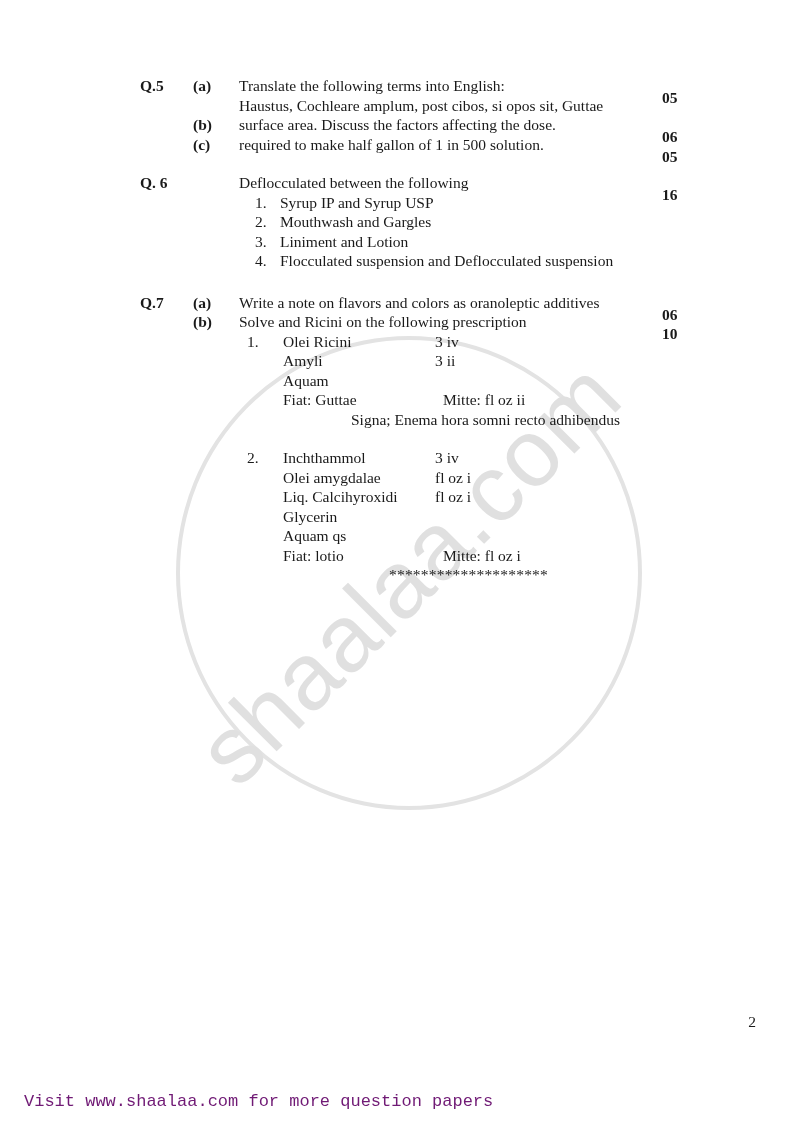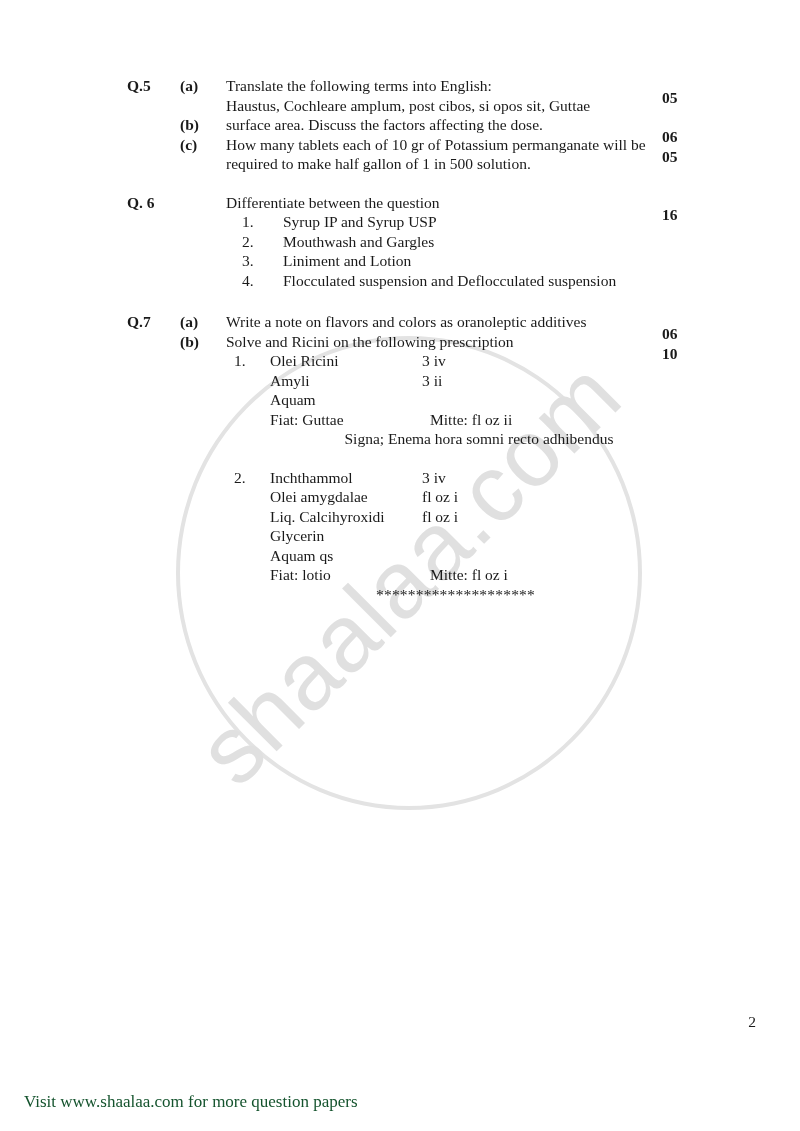--- a/index.html
+++ b/index.html
@@ -53,20 +53,21 @@
 
   
   .content {
     position: relative;
     z-index: 2;
     padding-top: 76px;
   }
 
   .qblock {
     display: block;
+    padding-left: 13px;
   }
   .qrow {
     position: relative;
     display: flex;
     align-items: flex-start;
     padding-left: 127px;
     padding-right: 112px;
     min-height: 0;
   }
   .q-num {
@@ -117,21 +118,20 @@
     font-size: 15.5px;
     line-height: 19.5px;
     padding-left: 22px;
   }
   .num-list .li-marker {
     flex: 0 0 25px;
     width: 25px;
   }
   .num-list .li-text {
     flex: 1 1 auto;
-    margin-left: 16px;
   }
 
   
   .rx {
     padding-left: 14px;
     font-size: 15.5px;
     line-height: 19.5px;
   }
   .rx-head {
     display: flex;
@@ -176,23 +176,23 @@
     top: 1013px;
     font-size: 15.5px;
     z-index: 3;
   }
 
   
   .footer {
     position: absolute;
     left: 24px;
     top: 1092px;
-    font-family: Liberation Serif, serif;
+    font-family: Liberation Mono, monospace;
     font-size: 17px;
-    color: #14532d;
+    color: #701a75;
     z-index: 3;
     white-space: nowrap;
   }
 </style>
 </head>
 <body>
 
 <div class="page">
 
   <div class="watermark">
@@ -220,36 +220,35 @@
         <div class="q-body">
           <span class="q-line">surface area. Discuss the factors affecting the dose.</span>
         </div>
         <div class="q-marks">06</div>
       </div>
 
       <div class="qrow">
         <div class="q-num"></div>
         <div class="q-sub">(c)</div>
         <div class="q-body">
-          <span class="q-line">How many tablets each of 10 gr of Potassium permanganate will be</span>
           <span class="q-line">required to make half gallon of 1 in 500 solution.</span>
         </div>
         <div class="q-marks">05</div>
       </div>
 
     </div>
 
     <div class="gap-md"></div>
 
     <div class="qblock">
       <div class="qrow">
         <div class="q-num">Q. 6</div>
         <div class="q-sub"></div>
         <div class="q-body">
-          <span class="q-line">Differentiate between the question</span>
+          <span class="q-line">Deflocculated between the following</span>
           <ul class="num-list">
             <li>
               <span class="li-marker">1.</span>
               <span class="li-text">Syrup IP and Syrup USP</span>
             </li>
             <li>
               <span class="li-marker">2.</span>
               <span class="li-text">Mouthwash and Gargles</span>
             </li>
             <li>

